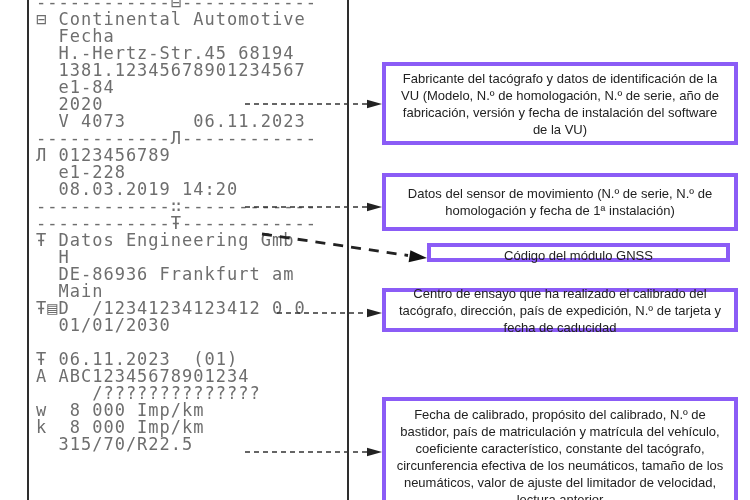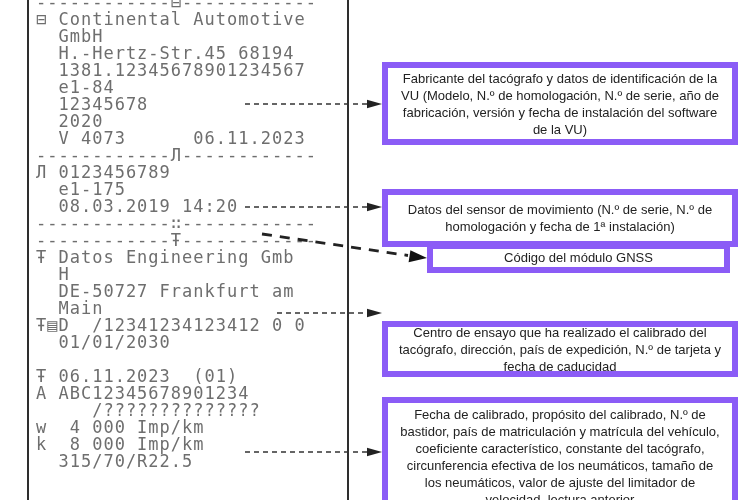--- a/index.html
+++ b/index.html
@@ -15,66 +15,65 @@
   }
   .printout{
     position:absolute;left:36px;top:-6px;width:300px;
     font-family:"DejaVu Sans Mono",monospace;
     font-size:17px;line-height:17px;letter-spacing:1px;
     color:#6e6e6e;
   }
   .printout .pl{white-space:pre;height:17px;}
   
   .abox{
-    position:absolute;box-sizing:border-box;border:6px solid #8b5cf6;
+    position:absolute;box-sizing:border-box;border:4px solid #8b5cf6;
     background:#fff;display:flex;align-items:center;justify-content:center;
     text-align:center;color:#222;font-size:13px;line-height:17px;
     padding:8px 10px;
   }
   .abox.b1{left:382px;top:62px;width:356px;height:83px;}
-  .abox.b2{left:382px;top:189px;width:356px;height:58px;}
-  .abox.b3{left:427px;top:243px;width:303px;height:30px;align-items:flex-start;padding-top:0px;}
-  .abox.b4{left:382px;top:288px;width:356px;height:56px;margin-top:33px;}
+  .abox.b2{left:382px;top:173px;width:356px;height:58px;}
+  .abox.b3{left:427px;top:243px;width:303px;height:19px;align-items:flex-start;padding-top:0px;}
+  .abox.b4{left:382px;top:288px;width:356px;height:44px;}
   .abox.b5{left:382px;top:397px;width:356px;height:120px;}
   svg.connectors{position:absolute;left:0;top:0;width:750px;height:500px;pointer-events:none;}
 </style>
 </head>
 <body>
 
 <div id="stage">
 
   <div class="ticket"></div>
 
   <div class="printout">
     <div class="pl">------------⊟------------</div>
     <div class="pl">⊟ Continental Automotive</div>
-    <div class="pl">  GmbH</div>
+    <div class="pl">  Fecha</div>
     <div class="pl">  H.-Hertz-Str.45 68194</div>
     <div class="pl">  1381.12345678901234567</div>
     <div class="pl">  e1-84</div>
-    <div class="pl">  12345678</div>
     <div class="pl">  2020</div>
     <div class="pl">  V 4073      06.11.2023</div>
     <div class="pl">------------Л------------</div>
     <div class="pl">Л 0123456789</div>
-    <div class="pl">  e1-175</div>
+    <div class="pl">  e1-228</div>
     <div class="pl">  08.03.2019 14:20</div>
     <div class="pl">------------∷------------</div>
     <div class="pl">------------Ŧ------------</div>
     <div class="pl">Ŧ Datos Engineering Gmb</div>
     <div class="pl">  H</div>
-    <div class="pl">  DE-50727 Frankfurt am</div>
+    <div class="pl">  DE-86936 Frankfurt am</div>
     <div class="pl">  Main</div>
     <div class="pl">Ŧ▤D  /12341234123412 0 0</div>
     <div class="pl">  01/01/2030</div>
     <div class="pl"></div>
     <div class="pl">Ŧ 06.11.2023  (01)</div>
     <div class="pl">A ABC12345678901234</div>
     <div class="pl">     /??????????????</div>
-    <div class="pl">w  4 000 Imp/km</div>
+    <div class="pl">w  8 000 Imp/km</div>
     <div class="pl">k  8 000 Imp/km</div>
     <div class="pl">  315/70/R22.5</div>
   </div>
 
   <div class="abox b1">
     <span>Fabricante del tacógrafo y datos de identificación de la VU (Modelo, N.º de homologación, N.º de serie, año de fabricación, versión y fecha de instalación del software de la VU)</span>
   </div>
   <div class="abox b2">
     <span>Datos del sensor de movimiento (N.º de serie, N.º de homologación y fecha de 1ª instalación)</span>
   </div>

